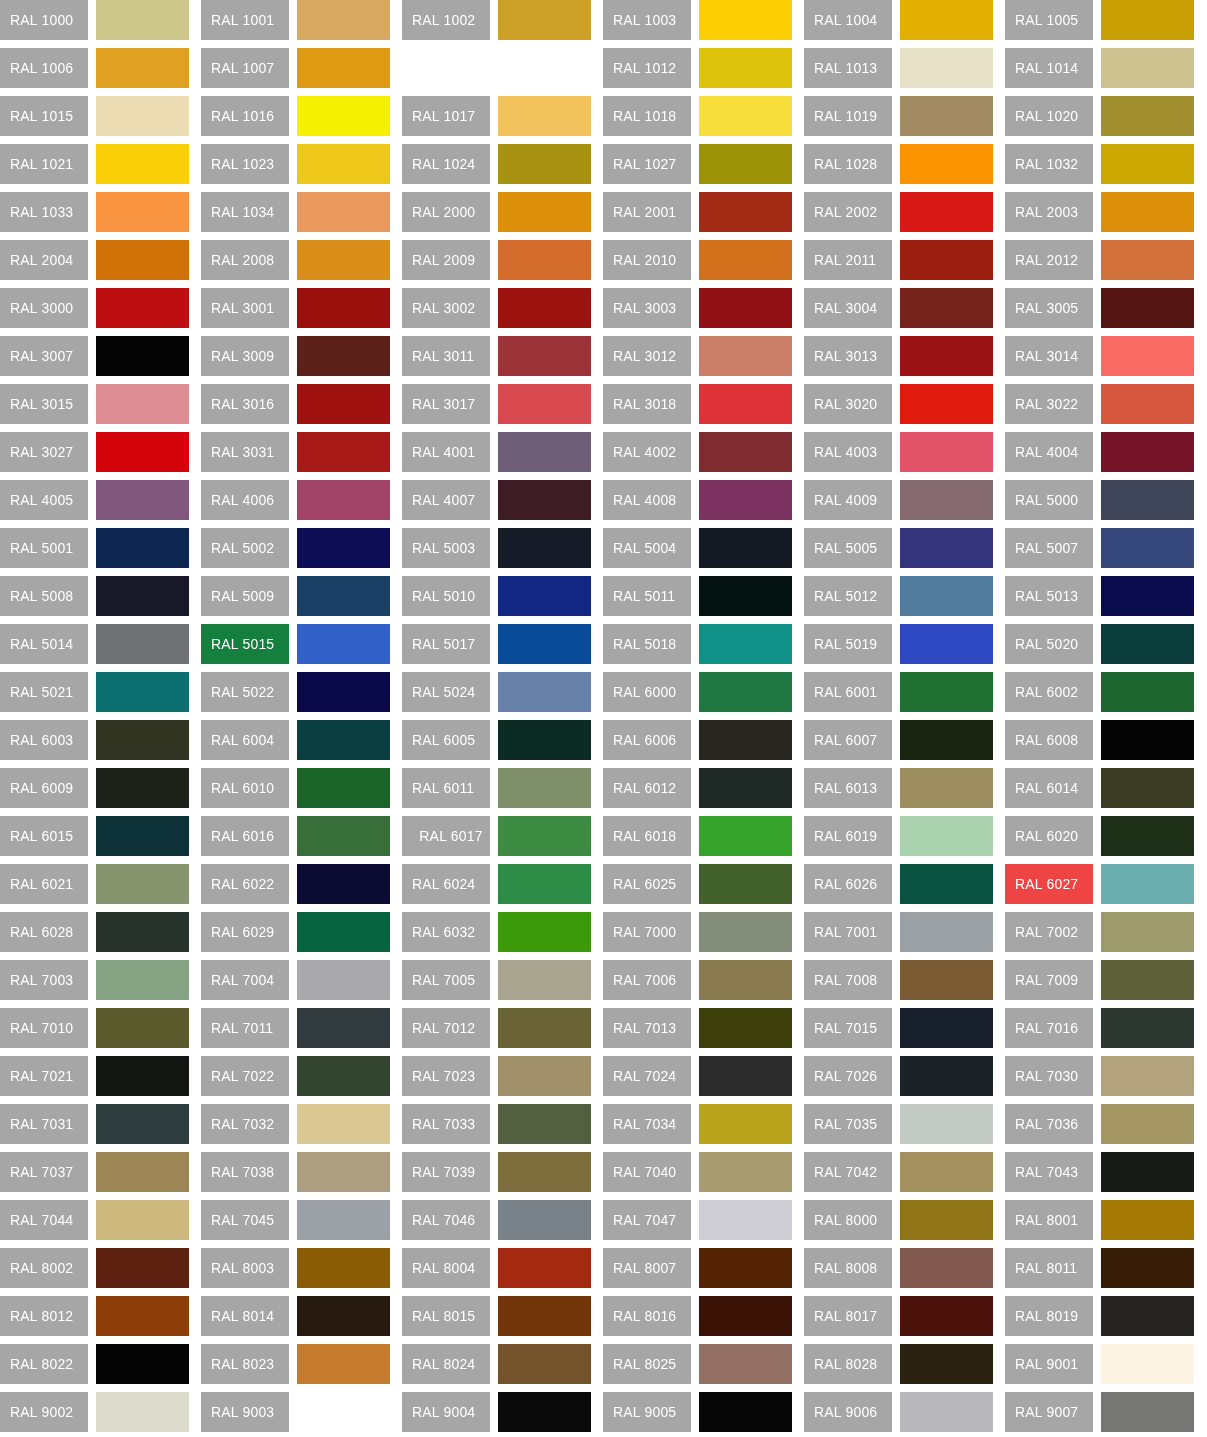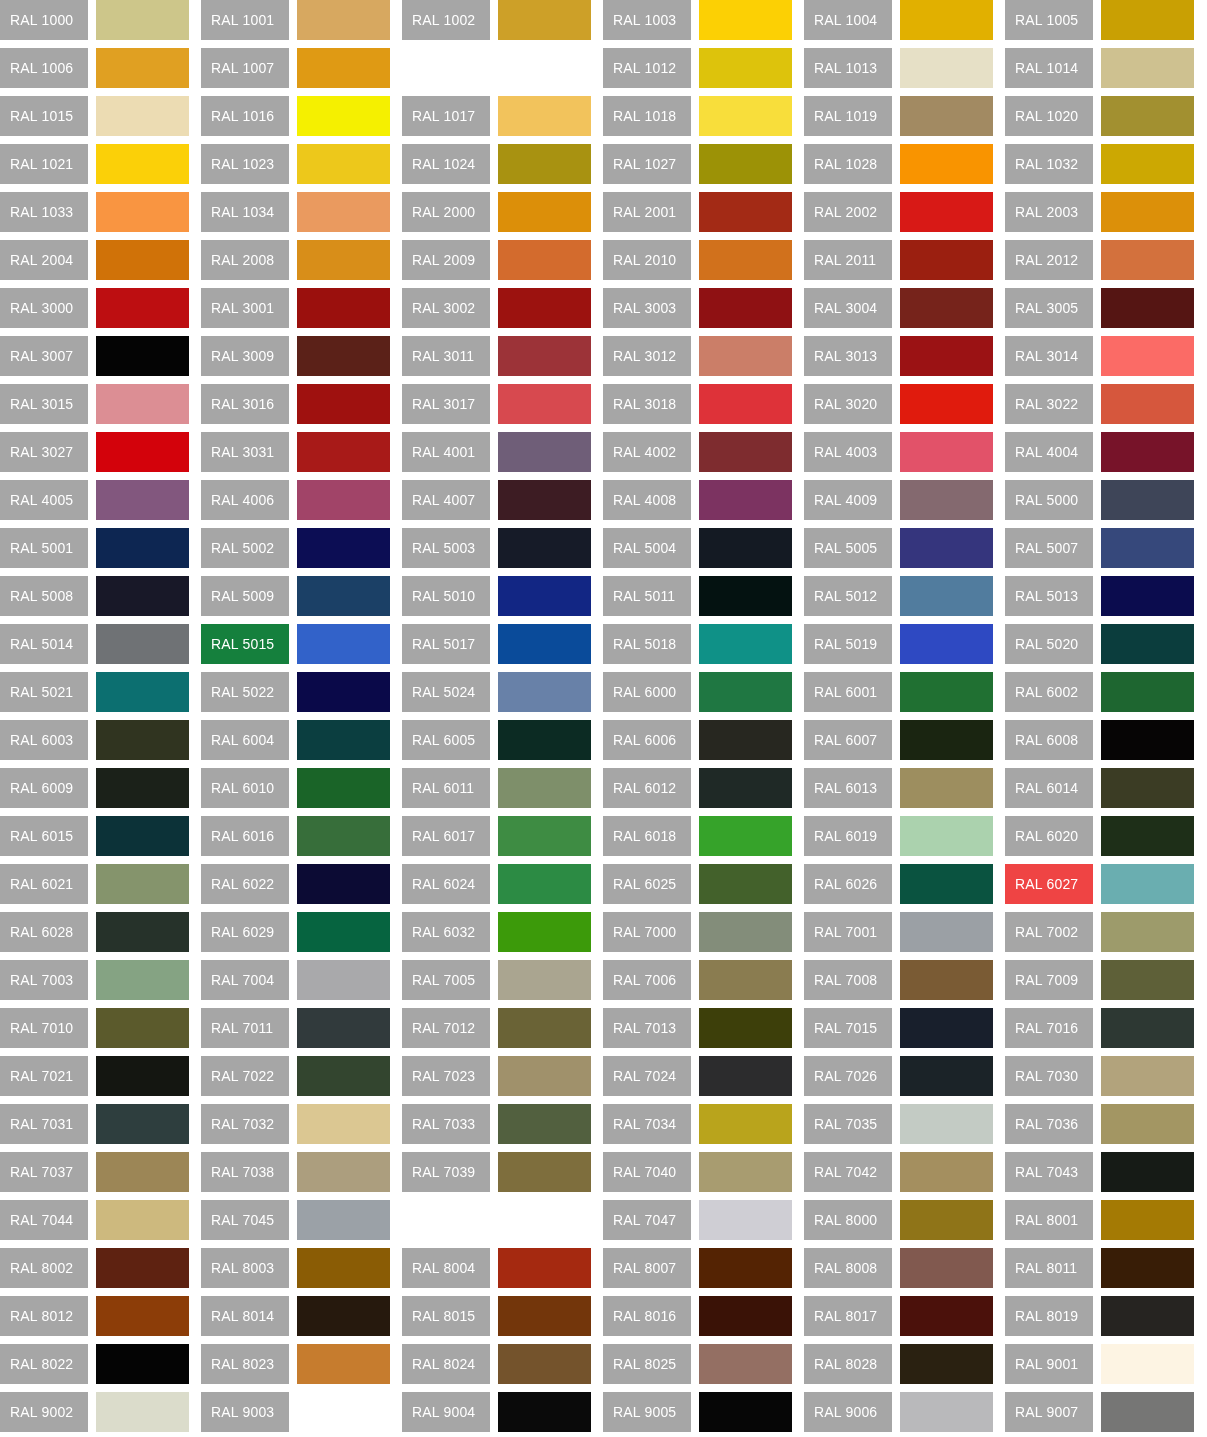--- a/index.html
+++ b/index.html
@@ -498,21 +498,21 @@
     </div>
     <div class="ral-row" style="top: 816px;">
       <div class="ral-cell" style="left: 0px;">
         <div class="ral-label" style="background: rgb(166, 166, 166); color: rgb(255, 255, 255);">RAL 6015</div>
         <div class="ral-swatch" title="RAL 6015" style="background: rgb(12, 50, 56);"></div>
       </div>
       <div class="ral-cell" style="left: 201px;">
         <div class="ral-label" style="background: rgb(166, 166, 166); color: rgb(255, 255, 255);">RAL 6016</div>
         <div class="ral-swatch" title="RAL 6016" style="background: rgb(55, 110, 58);"></div>
       </div>
-      <div class="ral-cell" style="left: 402px;">
+      <div class="ral-cell" style="left: 402px; text-align: center;">
         <div class="ral-label" style="background: rgb(166, 166, 166); color: rgb(255, 255, 255);">RAL 6017</div>
         <div class="ral-swatch" title="RAL 6017" style="background: rgb(62, 140, 67);"></div>
       </div>
       <div class="ral-cell" style="left: 603px;">
         <div class="ral-label" style="background: rgb(166, 166, 166); color: rgb(255, 255, 255);">RAL 6018</div>
         <div class="ral-swatch" title="RAL 6018" style="background: rgb(54, 163, 42);"></div>
       </div>
       <div class="ral-cell" style="left: 804px;">
         <div class="ral-label" style="background: rgb(166, 166, 166); color: rgb(255, 255, 255);">RAL 6019</div>
         <div class="ral-swatch" title="RAL 6019" style="background: rgb(171, 210, 174);"></div>
@@ -706,20 +706,24 @@
     </div>
     <div class="ral-row" style="top: 1200px;">
       <div class="ral-cell" style="left: 0px;">
         <div class="ral-label" style="background: rgb(166, 166, 166); color: rgb(255, 255, 255);">RAL 7044</div>
         <div class="ral-swatch" title="RAL 7044" style="background: rgb(205, 185, 126);"></div>
       </div>
       <div class="ral-cell" style="left: 201px;">
         <div class="ral-label" style="background: rgb(166, 166, 166); color: rgb(255, 255, 255);">RAL 7045</div>
         <div class="ral-swatch" title="RAL 7045" style="background: rgb(155, 161, 167);"></div>
       </div>
+      <div class="ral-cell" style="left: 402px;">
+        <div class="ral-label" style="background: rgb(166, 166, 166); color: rgb(255, 255, 255);">RAL 7046</div>
+        <div class="ral-swatch" title="RAL 7046" style="background: rgb(121, 129, 137);"></div>
+      </div>
       <div class="ral-cell" style="left: 603px;">
         <div class="ral-label" style="background: rgb(166, 166, 166); color: rgb(255, 255, 255);">RAL 7047</div>
         <div class="ral-swatch" title="RAL 7047" style="background: rgb(207, 206, 212);"></div>
       </div>
       <div class="ral-cell" style="left: 804px;">
         <div class="ral-label" style="background: rgb(166, 166, 166); color: rgb(255, 255, 255);">RAL 8000</div>
         <div class="ral-swatch" title="RAL 8000" style="background: rgb(143, 116, 24);"></div>
       </div>
       <div class="ral-cell" style="left: 1005px;">
         <div class="ral-label" style="background: rgb(166, 166, 166); color: rgb(255, 255, 255);">RAL 8001</div>

